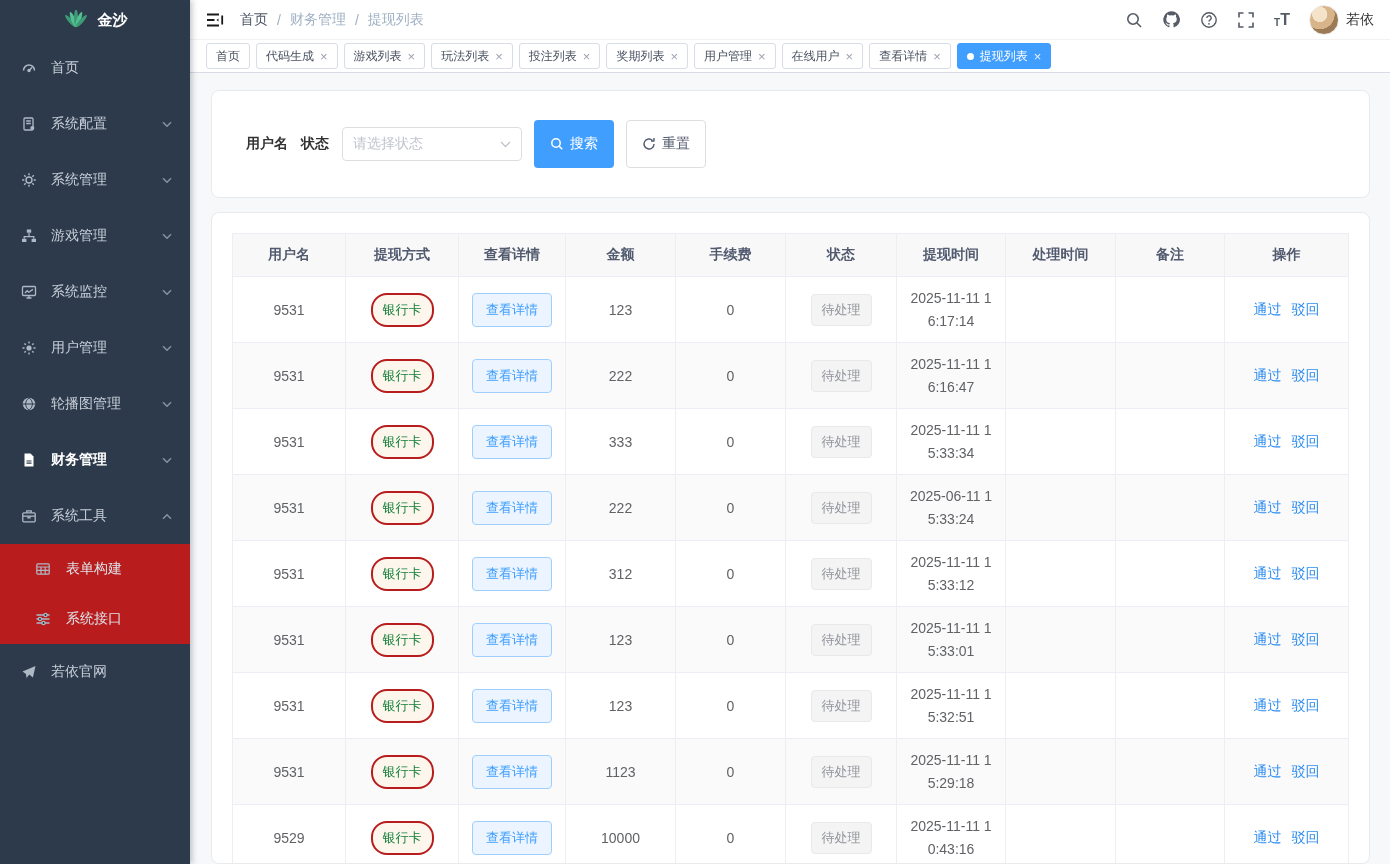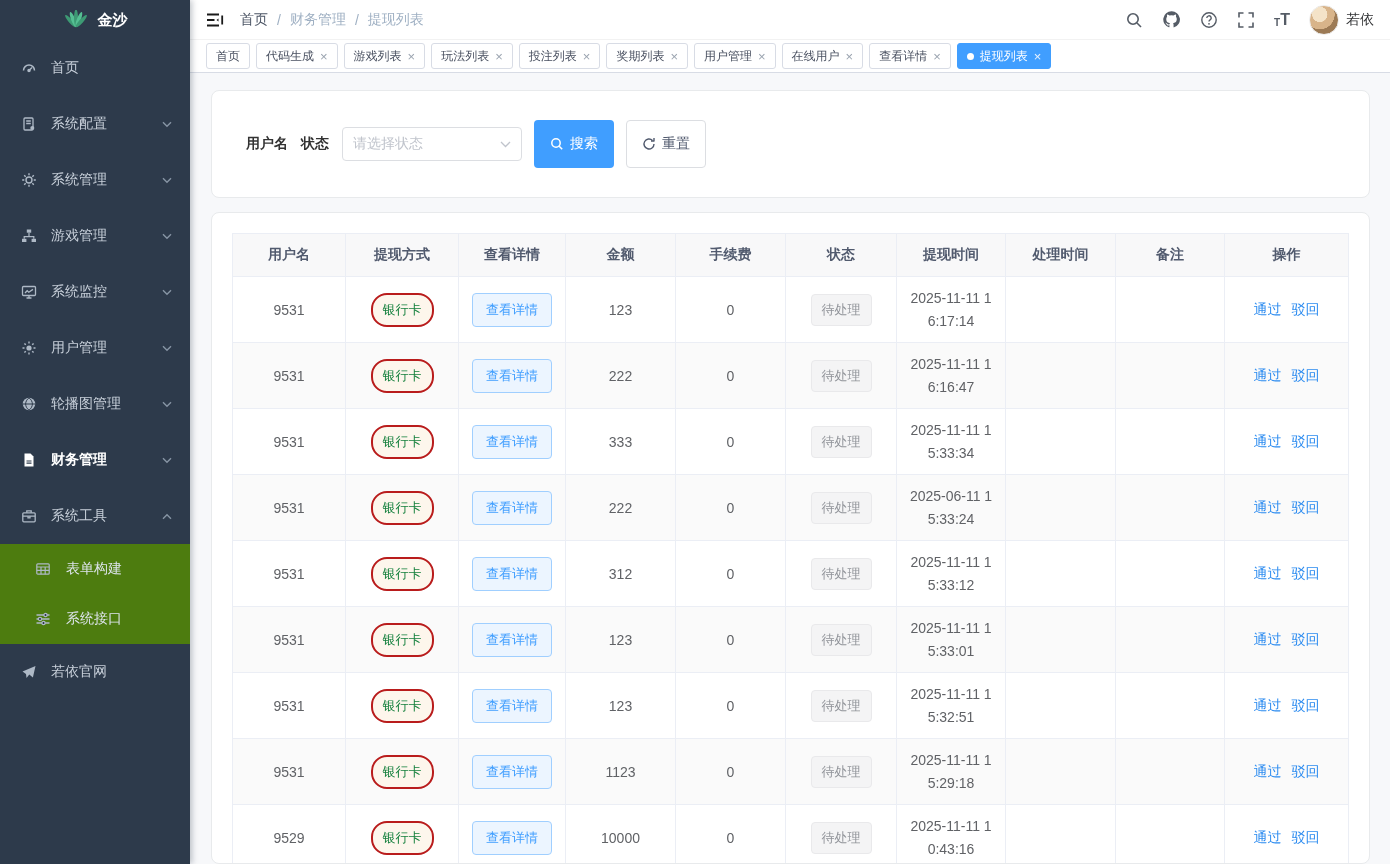--- a/index.html
+++ b/index.html
@@ -14,21 +14,21 @@
   
   .sidebar { width:190px; flex-shrink:0; background:#2d3a4b; color:#c8d0da; display:flex; flex-direction:column; box-shadow:2px 0 6px rgba(0,21,41,.25); z-index:5; }
   .logo { height:40px; display:flex; align-items:center; justify-content:center; gap:9px; color:#fff; font-weight:bold; font-size:15px; flex-shrink:0; }
   .menu { flex:1; overflow:hidden; }
   .menu-item { height:56px; display:flex; align-items:center; padding:0 18px 0 20px; cursor:pointer; }
   .menu-item .mi { width:18px; height:18px; margin-right:13px; display:inline-flex; align-items:center; justify-content:center; color:#aeb9c6; flex-shrink:0; }
   .menu-item.active { color:#fff; font-weight:bold; }
   .menu-item.active .mi { color:#fff; }
   .chev { margin-left:auto; color:#8795a5; flex-shrink:0; }
   .chev.up { transform:rotate(180deg); }
-  .submenu { background:#4d7c0f; }
+  .submenu { background:#b91c1c; }
   .submenu .menu-item { height:50px; padding-left:34px; color:#dde4ec; }
   .submenu .menu-item .mi { margin-right:14px; }
 
   
   .main { flex:1; display:flex; flex-direction:column; min-width:0; }
   .navbar { height:40px; background:#fff; display:flex; align-items:center; padding:0 16px; border-bottom:1px solid #f2f2f2; flex-shrink:0; }
   .toggle { margin-right:16px; color:#1a1a1a; display:flex; cursor:pointer; }
   .crumbs { display:flex; align-items:center; gap:9px; font-size:14px; }
   .crumb-first { color:#4c5565; }
   .crumb-sep { color:#9fb0c3; }

